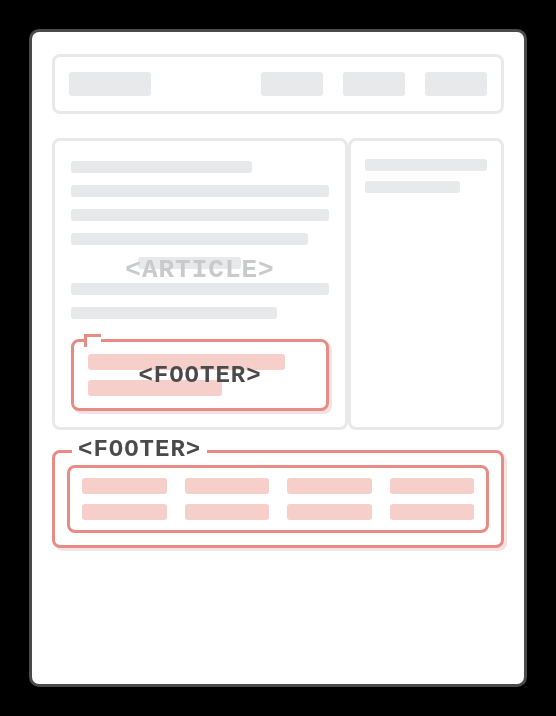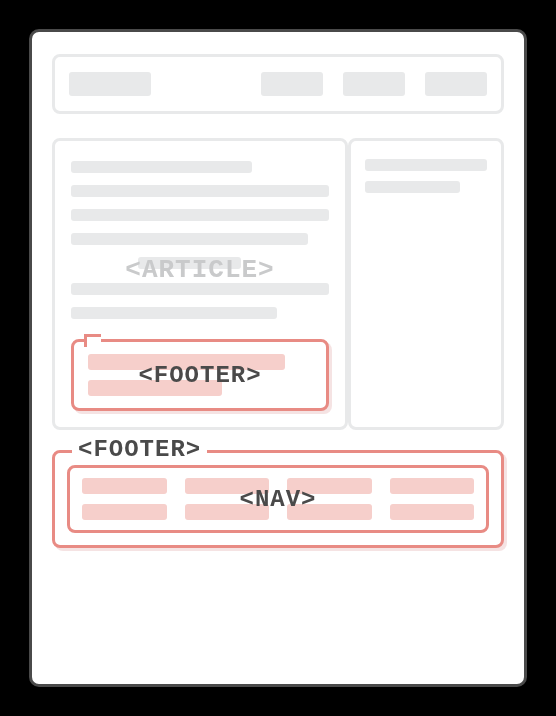--- a/index.html
+++ b/index.html
@@ -199,18 +199,17 @@
           <div class="nav-item"></div>
           <div class="nav-item"></div>
           <div class="nav-item"></div>
         </div>
         <div class="nav-row">
           <div class="nav-item"></div>
           <div class="nav-item"></div>
           <div class="nav-item"></div>
           <div class="nav-item"></div>
         </div>
-        <div class="nav-label">&lt;NAV&gt;</div>
       </div>
     </div>
   </div>
 
 </div>
 
 </body></html>

